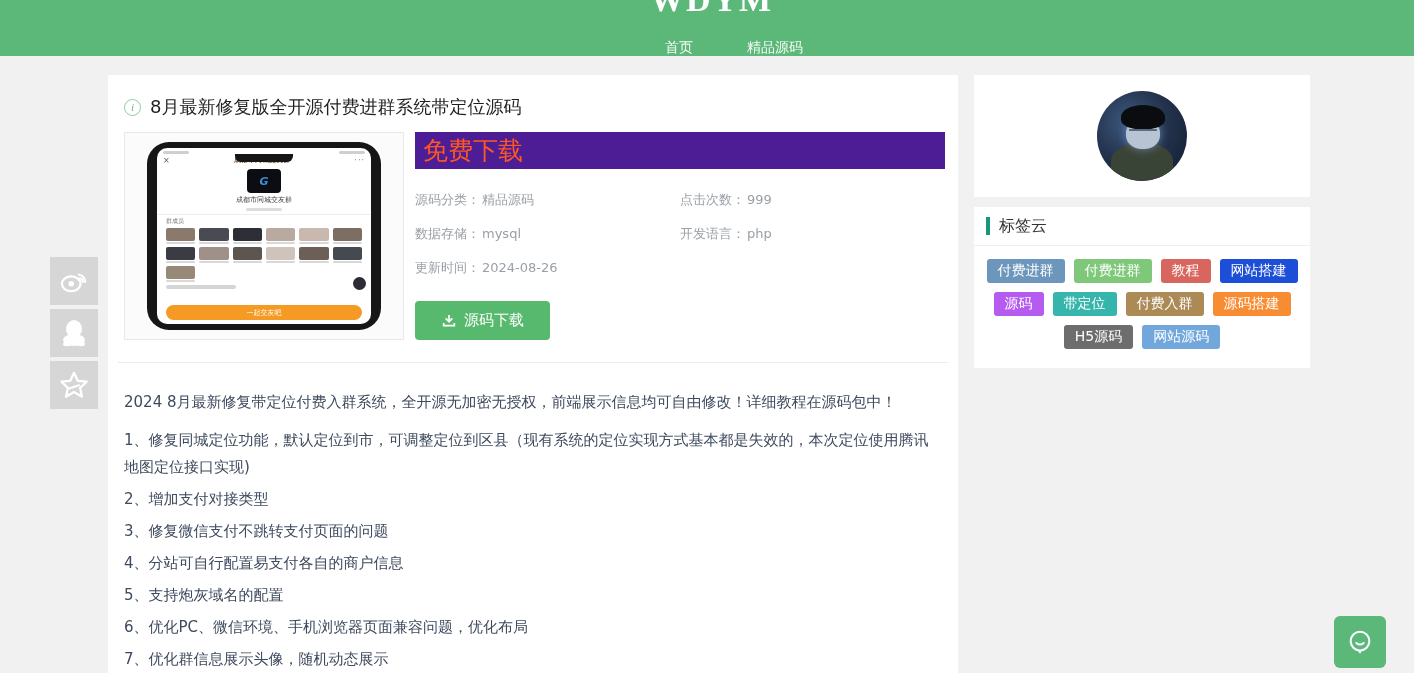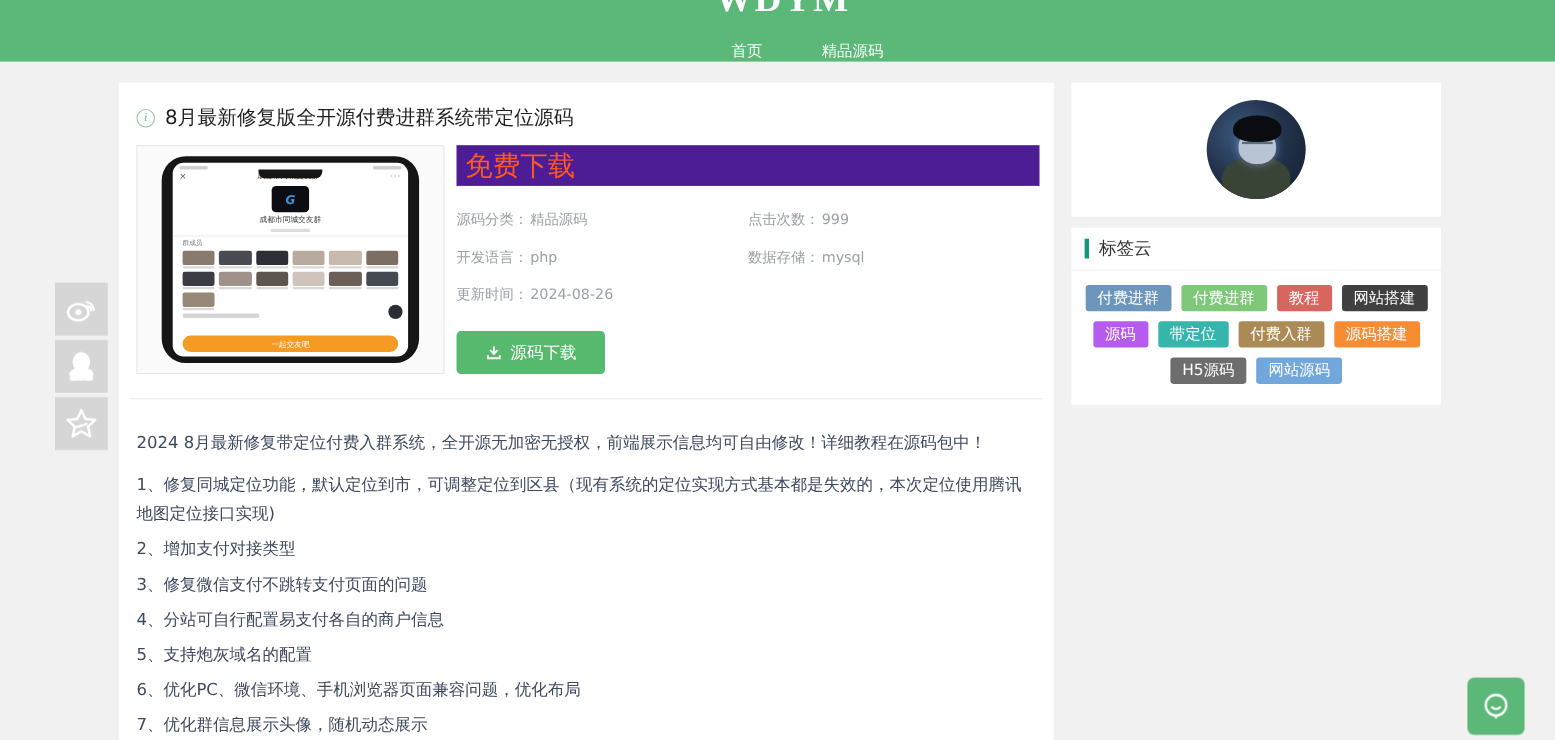--- a/index.html
+++ b/index.html
@@ -208,22 +208,22 @@
         </div>
       </div>
 
       <div class="download-zone">
         <div class="free-bar">
           <span>免费下载</span>
         </div>
         <div class="meta-grid" id="metaGrid">
             <div class="meta-item"><span class="m-label">源码分类：</span><span class="m-value">精品源码</span></div>
             <div class="meta-item"><span class="m-label">点击次数：</span><span class="m-value">999</span></div>
+            <div class="meta-item"><span class="m-label">数据存储：</span><span class="m-value">mysql</span></div>
             <div class="meta-item"><span class="m-label">开发语言：</span><span class="m-value">php</span></div>
-            <div class="meta-item"><span class="m-label">数据存储：</span><span class="m-value">mysql</span></div>
             <div class="meta-item"><span class="m-label">更新时间：</span><span class="m-value">2024-08-26</span></div>
           </div>
         <button class="btn-download">
           <svg width="16" height="16" viewBox="0 0 24 24">
             <path d="M12 3v9" stroke="#fff" stroke-width="2.6" fill="none"></path>
             <path d="M7 8l5 5 5-5" stroke="#fff" stroke-width="2.6" fill="none"></path>
             <path d="M4 15v4h16v-4" stroke="#fff" stroke-width="2.6" fill="none"></path>
           </svg>
           <span>源码下载</span>
         </button>
@@ -258,21 +258,21 @@
 
     <div class="card">
       <div class="side-head">
         <span class="side-bar"></span>
         <span class="side-title">标签云</span>
       </div>
       <div class="tag-wrap" id="tagWrap">
           <span class="tag" style="background: rgb(109, 150, 188);">付费进群</span>
           <span class="tag" style="background: rgb(127, 200, 122);">付费进群</span>
           <span class="tag" style="background: rgb(217, 101, 95);">教程</span>
-          <span class="tag" style="background: #404040;">网站搭建</span>
+          <span class="tag" style="background: #1d4ed8;">网站搭建</span>
           <span class="tag" style="background: rgb(181, 91, 240);">源码</span>
           <span class="tag" style="background: rgb(53, 181, 171);">带定位</span>
           <span class="tag" style="background: rgb(171, 138, 86);">付费入群</span>
           <span class="tag" style="background: rgb(248, 140, 51);">源码搭建</span>
           <span class="tag" style="background: rgb(109, 109, 109);">H5源码</span>
           <span class="tag" style="background: rgb(114, 167, 220);">网站源码</span>
         </div>
     </div>
 
   </aside>

